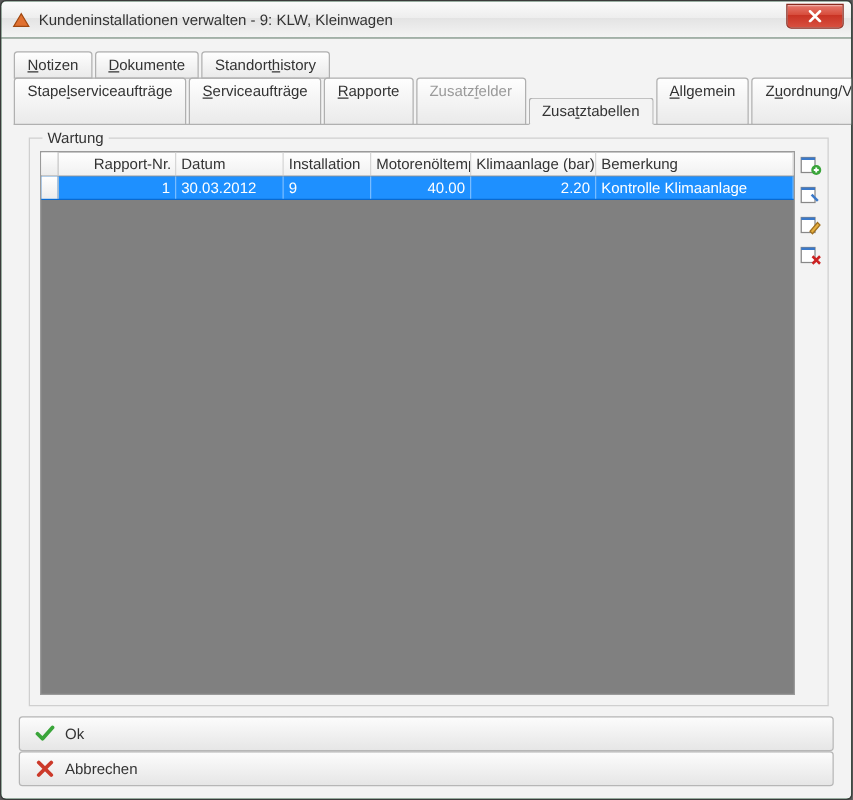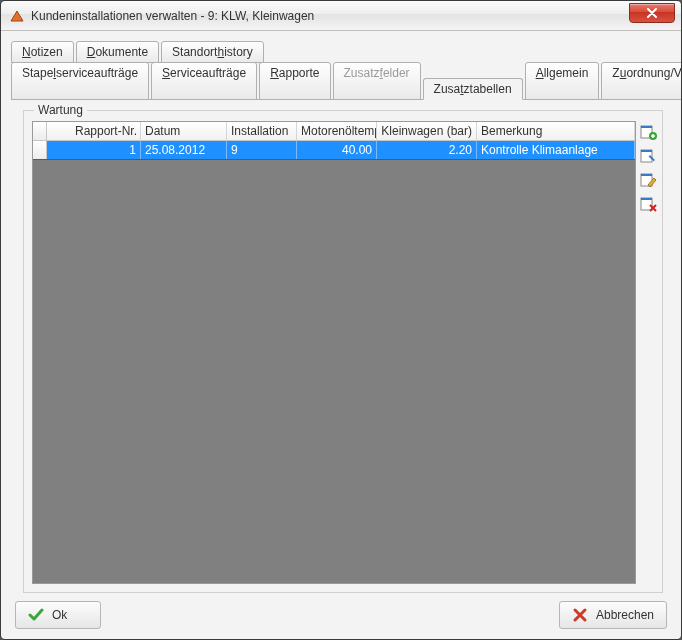--- a/index.html
+++ b/index.html
@@ -149,20 +149,21 @@
     gap: 6px;
   }
   .side-icons .sicon {
     width: 18px; height: 18px;
     cursor: pointer;
     display: flex; align-items: center; justify-content: center;
   }
   .button-row {
     display: flex; justify-content: space-between;
     padding: 0 4px 2px 4px;
+    flex-direction: column;
   }
   .btn {
     min-width: 86px;
     padding: 5px 12px;
     background: linear-gradient(to bottom,#fcfcfc,#e6e6e6);
     border: 1px solid #b6b6b6;
     border-radius: 3px;
     display: flex; align-items: center; gap: 8px;
     cursor: pointer;
     color: #333;
@@ -209,28 +210,28 @@
       <div class="group">
         <span class="group-label">Wartung</span>
 
         <div class="grid-container">
           <div class="grid-header">
             <div class="row-indicator"></div>
             <div class="col col-rapport">Rapport-Nr.</div>
             <div class="col col-datum">Datum</div>
             <div class="col col-install">Installation</div>
             <div class="col col-oil">Motorenöltempe</div>
-            <div class="col col-reifen">Kleinwagen (bar)</div>
+            <div class="col col-reifen">Klimaanlage (bar)</div>
             <div class="col col-bemerk">Bemerkung</div>
           </div>
           <div class="grid-body">
             <div class="grid-row">
               <div class="row-indicator"></div>
               <div class="cell col-rapport">1</div>
-              <div class="cell col-datum">25.08.2012</div>
+              <div class="cell col-datum">30.03.2012</div>
               <div class="cell col-install">9</div>
               <div class="cell col-oil">40.00</div>
               <div class="cell col-reifen">2.20</div>
               <div class="cell col-bemerk">Kontrolle Klimaanlage</div>
             </div>
           </div>
         </div>
 
         <div class="side-icons">
           <span class="sicon">

